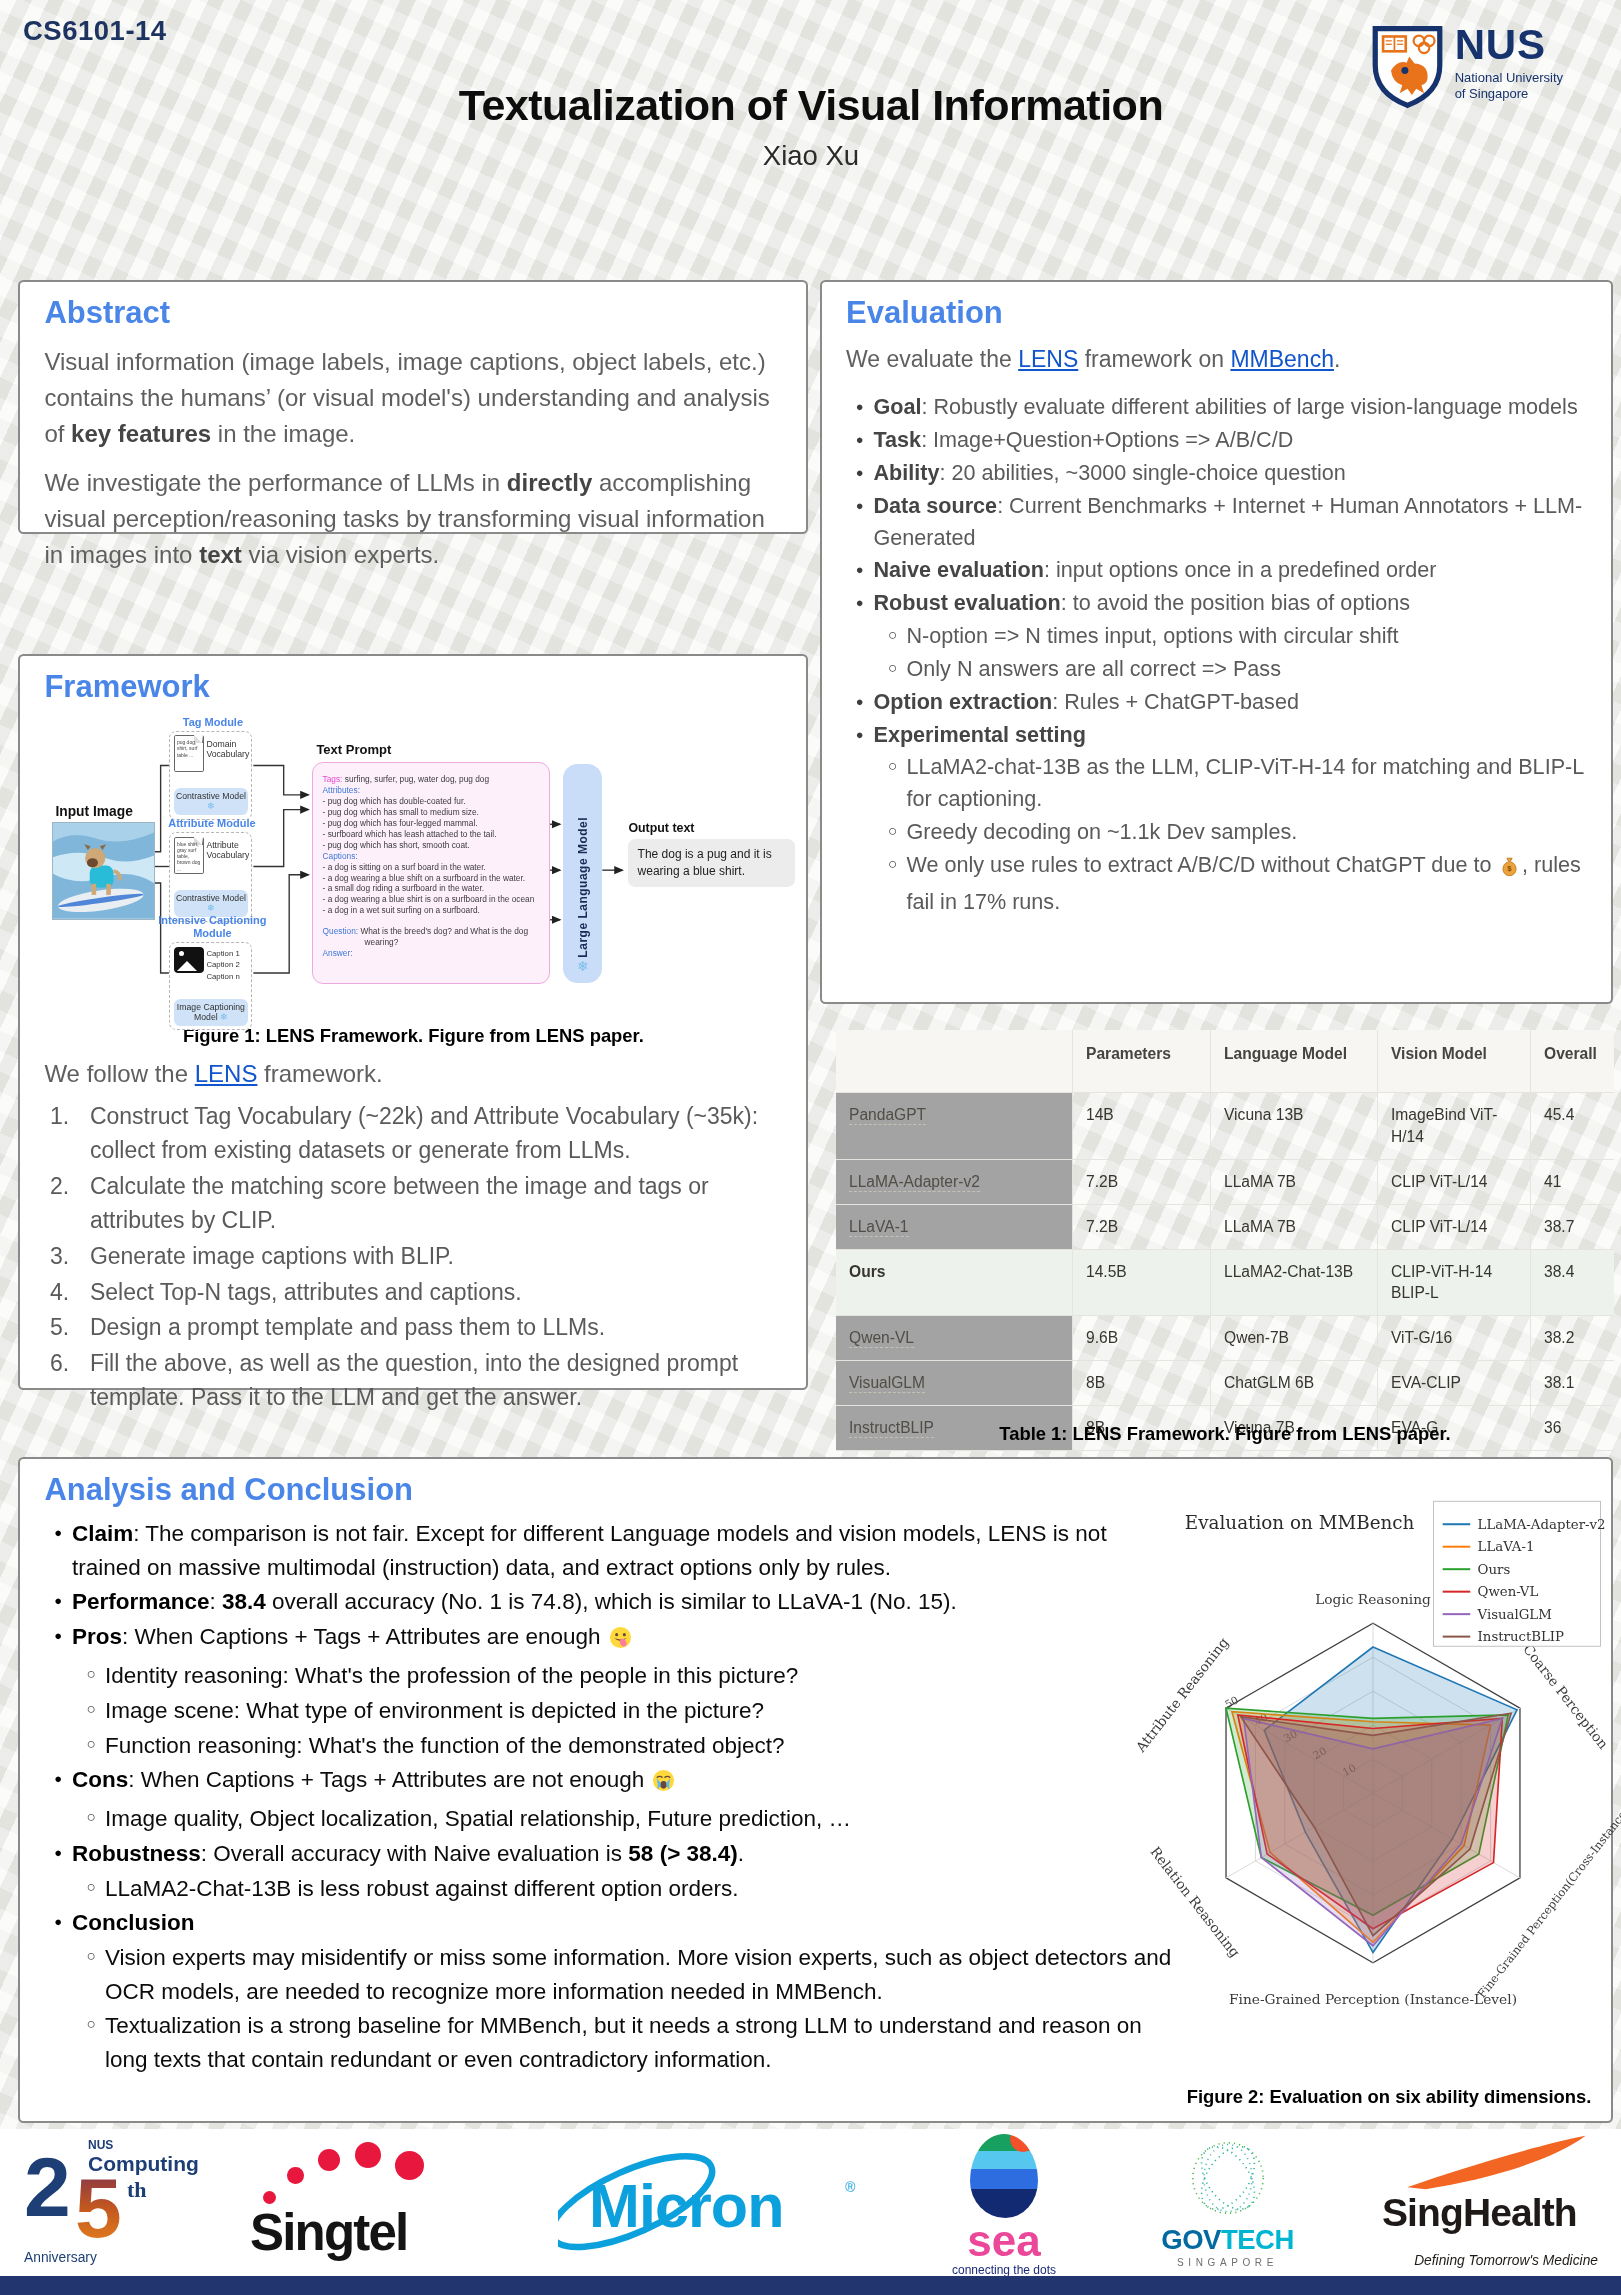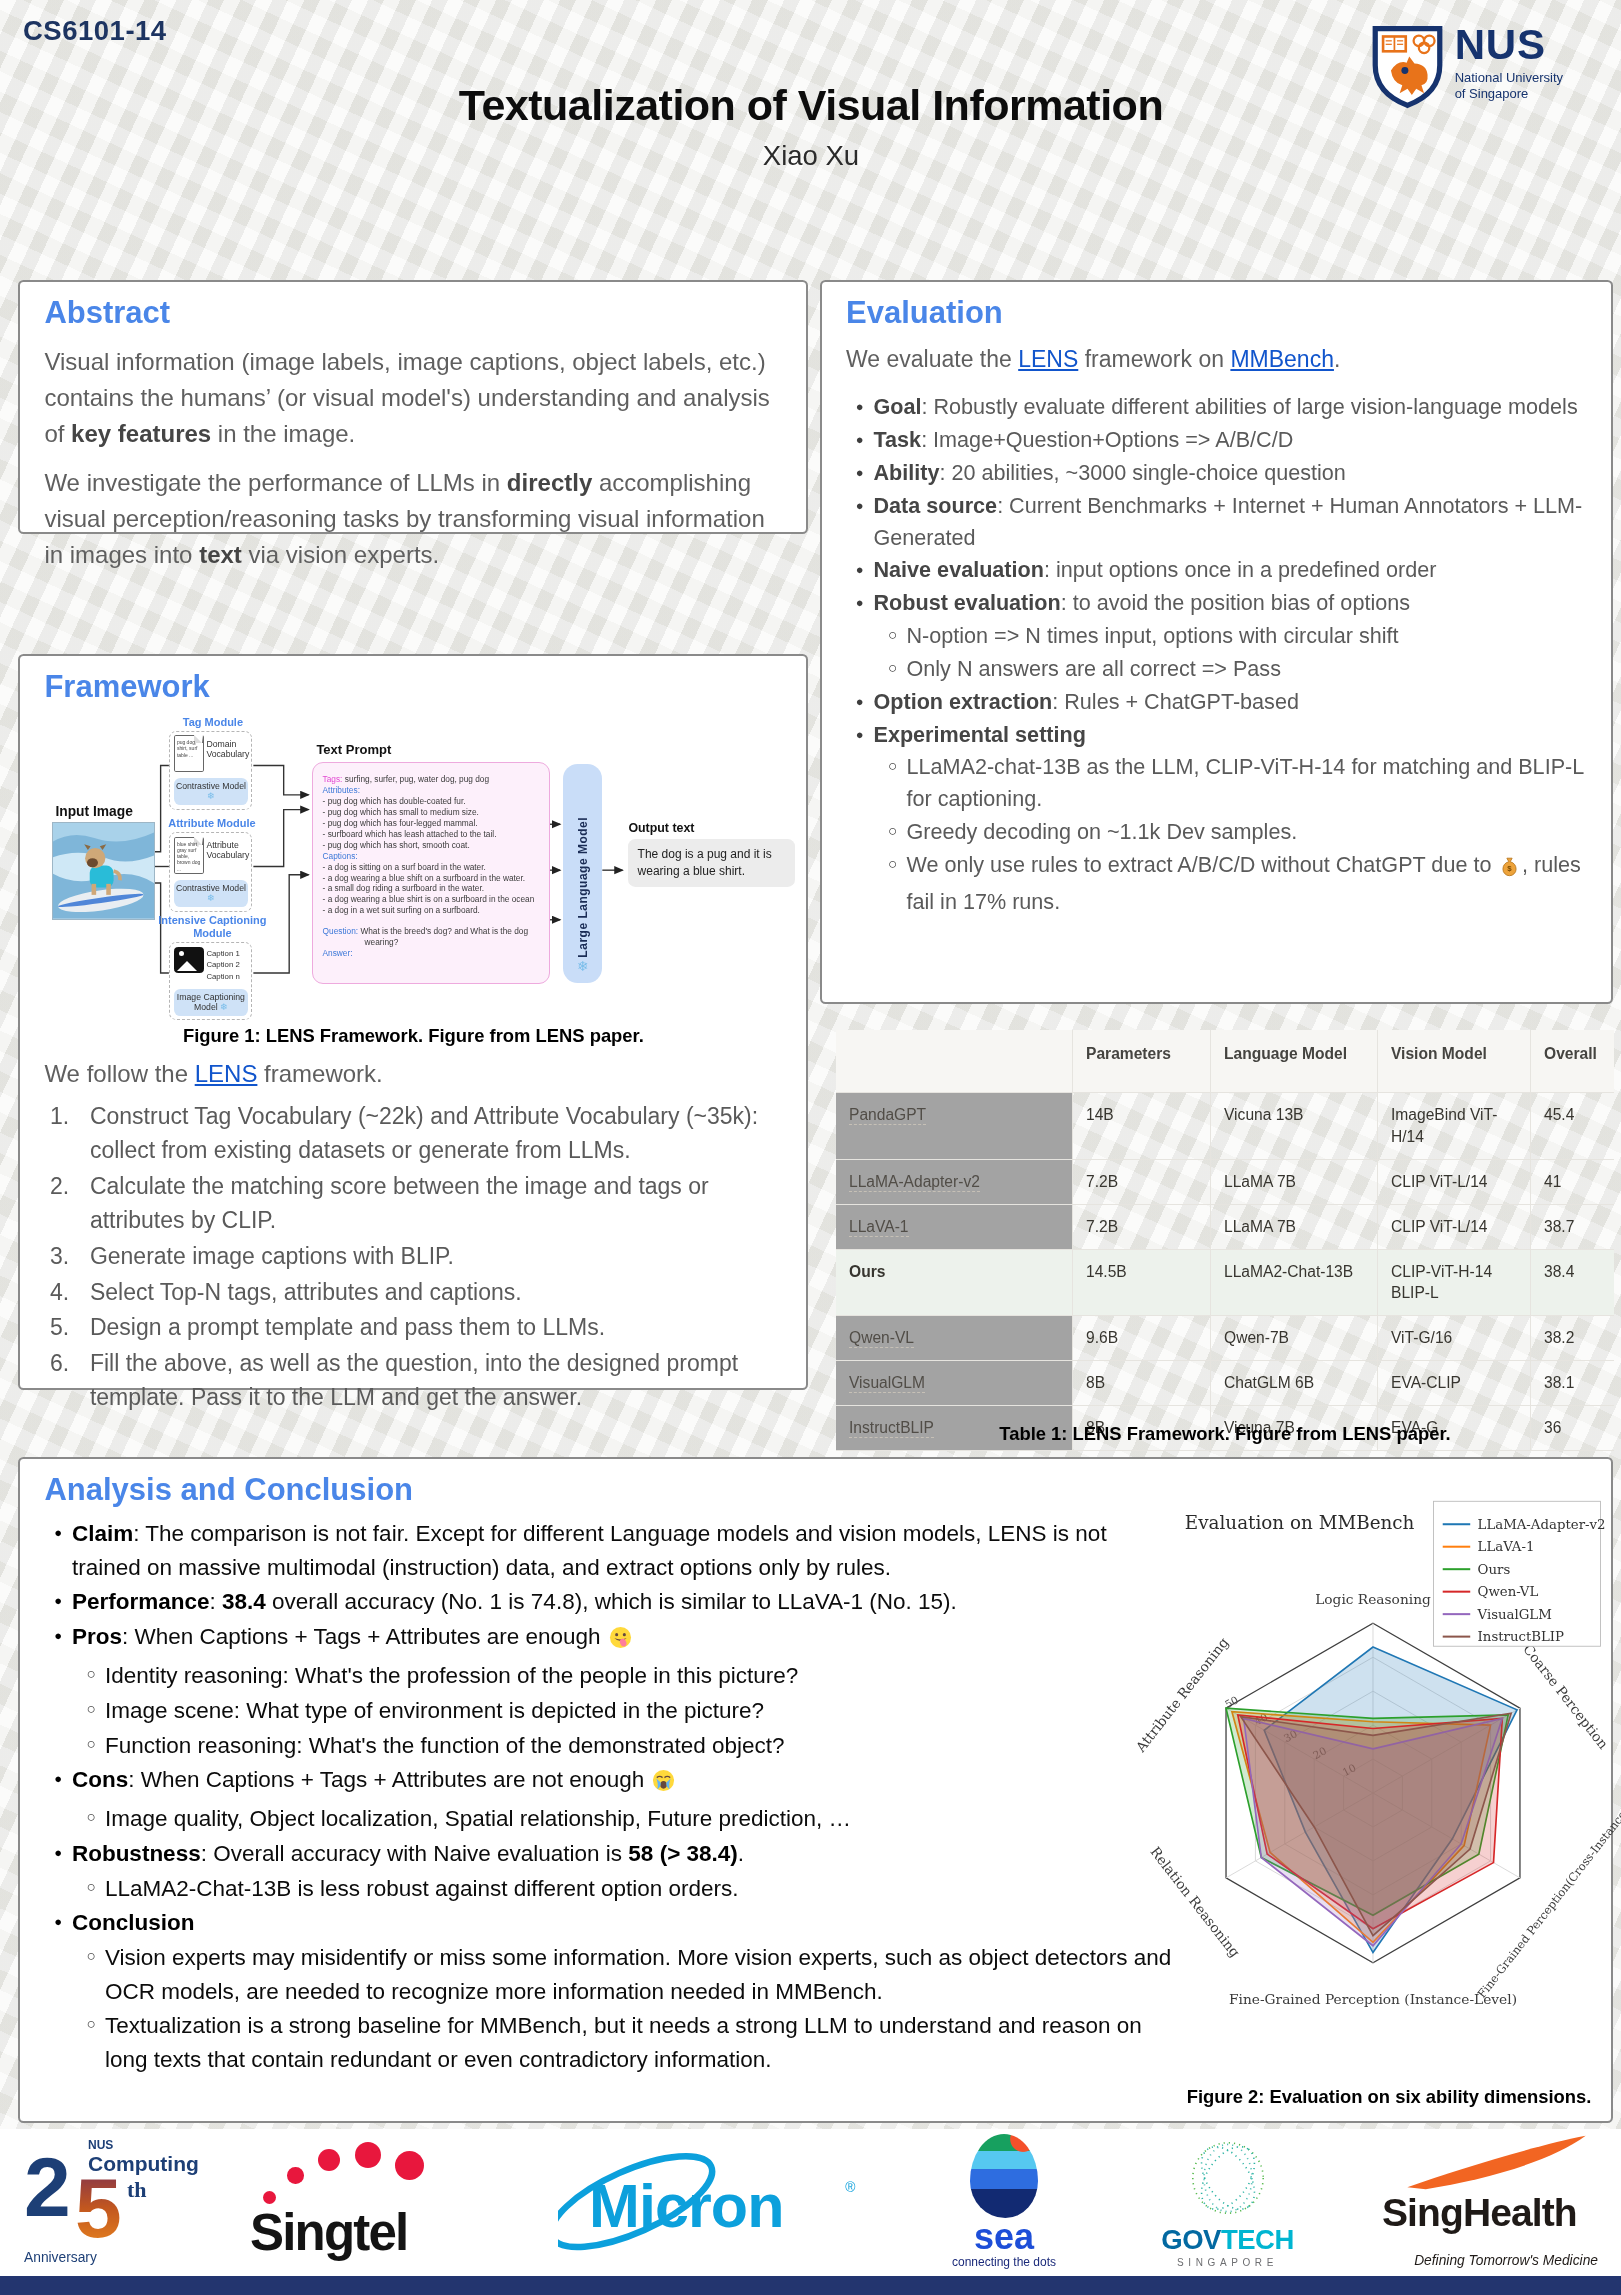--- a/index.html
+++ b/index.html
@@ -40,21 +40,21 @@
   .step{display:flex;margin:1.8px 0;font-size:23px;line-height:1.48;color:#5a5a5a;}
   .step .num{flex:0 0 40px;text-align:left;padding-left:5.5px;}
   
   .emoji{display:inline-block;vertical-align:-4.6px;margin:0 1.8px;}
   
   .fig{position:relative;width:753px;height:305px;margin:5.5px auto 0 auto;font-family:"Liberation Sans",sans-serif;}
   .fig .lbl-blue{position:absolute;color:#4a86e8;font-weight:700;font-size:11px;text-align:center;}
   .fig .module{position:absolute;width:83px;background:#fff;border:1.4px dashed #b5b5b5;border-radius:7.3px;box-sizing:border-box;padding:3.7px;}
   .fig .mod-top{display:flex;gap:2.8px;align-items:flex-start;}
   .fig .voc{font-size:8.7px;color:#333;line-height:1.15;padding-top:3.7px;}
-  .fig .pill{margin-top:6px;background:#cfe2f7;border-radius:6.4px;font-size:8.7px;color:#333;text-align:center;padding:2.8px 1.8px;line-height:1.2;}
+  .fig .pill{margin-top:16px;background:#cfe2f7;border-radius:6.4px;font-size:8.7px;color:#333;text-align:center;padding:2.8px 1.8px;line-height:1.2;}
   .fig .snow{color:#79bdea;font-size:9.2px;}
   .fig .docicon{position:relative;width:27.5px;height:35px;background:#fff;border:1.1px solid #666;border-radius:1.8px;flex:0 0 auto;}
   .fig .docicon .fold{position:absolute;right:-0.9px;top:-0.9px;width:0;height:0;border-left:8.3px solid #ddd;border-top:8.3px solid #fff;border-right:0.9px solid #666;}
   .fig .docicon .dtx{position:absolute;left:1.8px;top:2.8px;width:24px;font-size:5px;line-height:1.25;color:#444;}
   .fig .input-label{position:absolute;font-weight:700;color:#111;font-size:13.8px;}
   .fig .photo{position:absolute;border:0.9px solid #9db6c6;overflow:hidden;}
   .fig .prompt{position:absolute;background:#fdf0fb;border:1.8px solid #eeaade;border-radius:11px;box-sizing:border-box;padding:11px 7.3px 5.5px 9.2px;}
   .fig .prompt-label{position:absolute;font-weight:700;font-size:13px;color:#111;}
   .pline{font-size:8.3px;line-height:1.32;color:#3b3b3b;}
   .pline .plab{font-weight:400;}
@@ -110,21 +110,21 @@
   
   .lmic{width:303px;height:119px;}
   .lmic .word{position:absolute;left:31px;top:27.5px;font-size:61px;font-weight:800;color:#0ca0dc;letter-spacing:-0.9px;}
   .lmic .reg{position:absolute;right:5.5px;top:37px;font-size:13.8px;color:#0ca0dc;}
   
   .lsea{width:138px;height:138px;text-align:center;}
   .lsea .egg{width:68px;height:84px;margin:0 auto;border-radius:50% 50% 48% 52%/56% 56% 44% 44%;
     background:
       radial-gradient(circle at 78% 6%, #f4502a 0 13%, rgba(0,0,0,0) 14%),
       linear-gradient(180deg,#17a05f 0 20%,#56c8f0 20% 42%,#2e6de0 42% 66%,#122a72 66% 100%);}
-  .lsea .word{font-size:36px;font-weight:800;color:#1d4ed8;line-height:1;margin-top:1.8px;}
+  .lsea .word{font-size:44px;font-weight:800;color:#ec4899;line-height:1;margin-top:1.8px;}
   .lsea .tag{font-size:12px;color:#1b2a7a;}
   
   .lgov{width:161px;height:138px;text-align:center;}
   .lgov .word{font-size:27.5px;font-weight:800;letter-spacing:-0.5px;line-height:1;margin-top:1.8px;}
   .lgov .g1{color:#0369a1;}
   .lgov .g2{color:#00b5d1;}
   .lgov .sg{font-size:10px;letter-spacing:4.6px;color:#6d6e71;margin-top:3.7px;}
   
   .lsgi{width:184px;height:138px;text-align:center;}
   .lsgi .word{font-size:22px;color:#37424e;letter-spacing:0.5px;margin-top:1.8px;}

